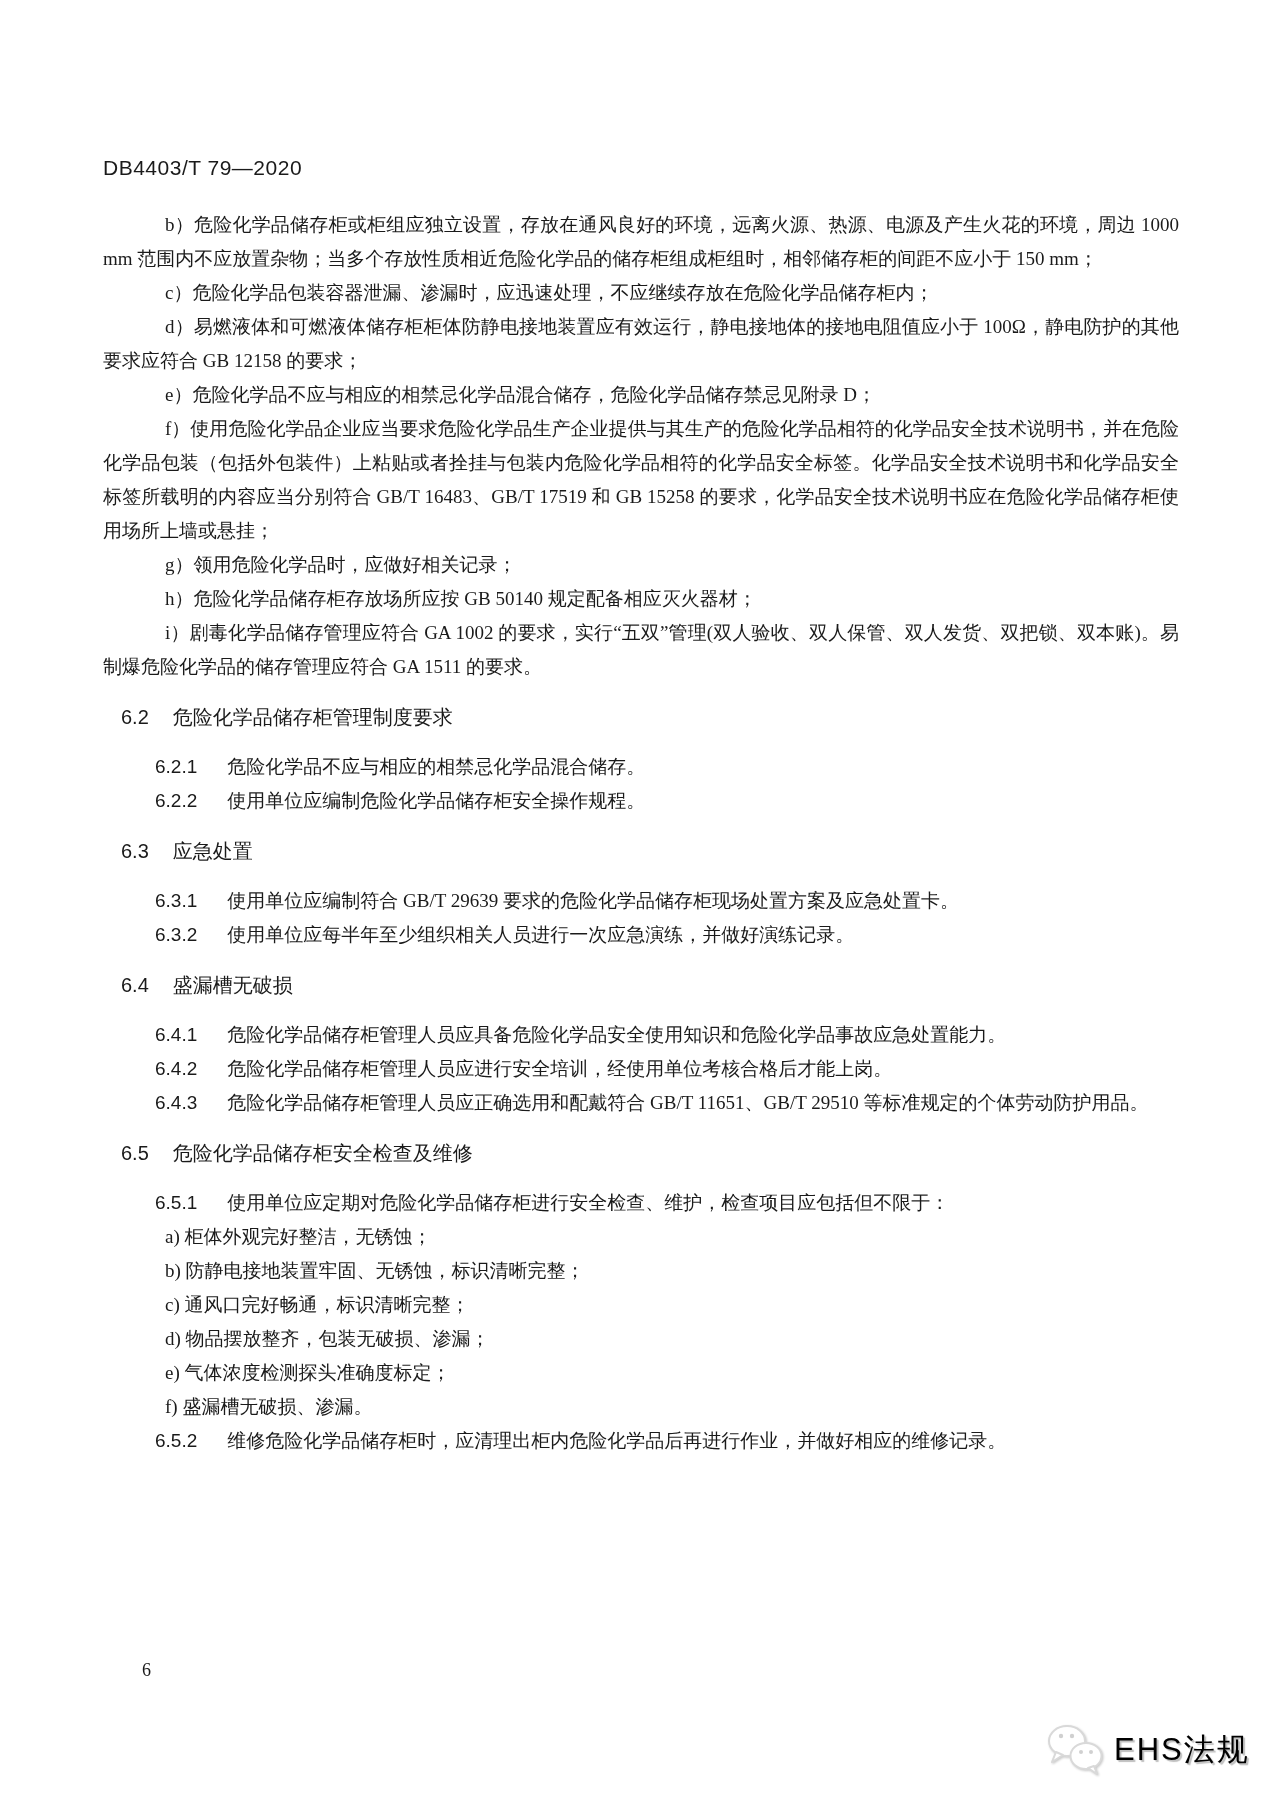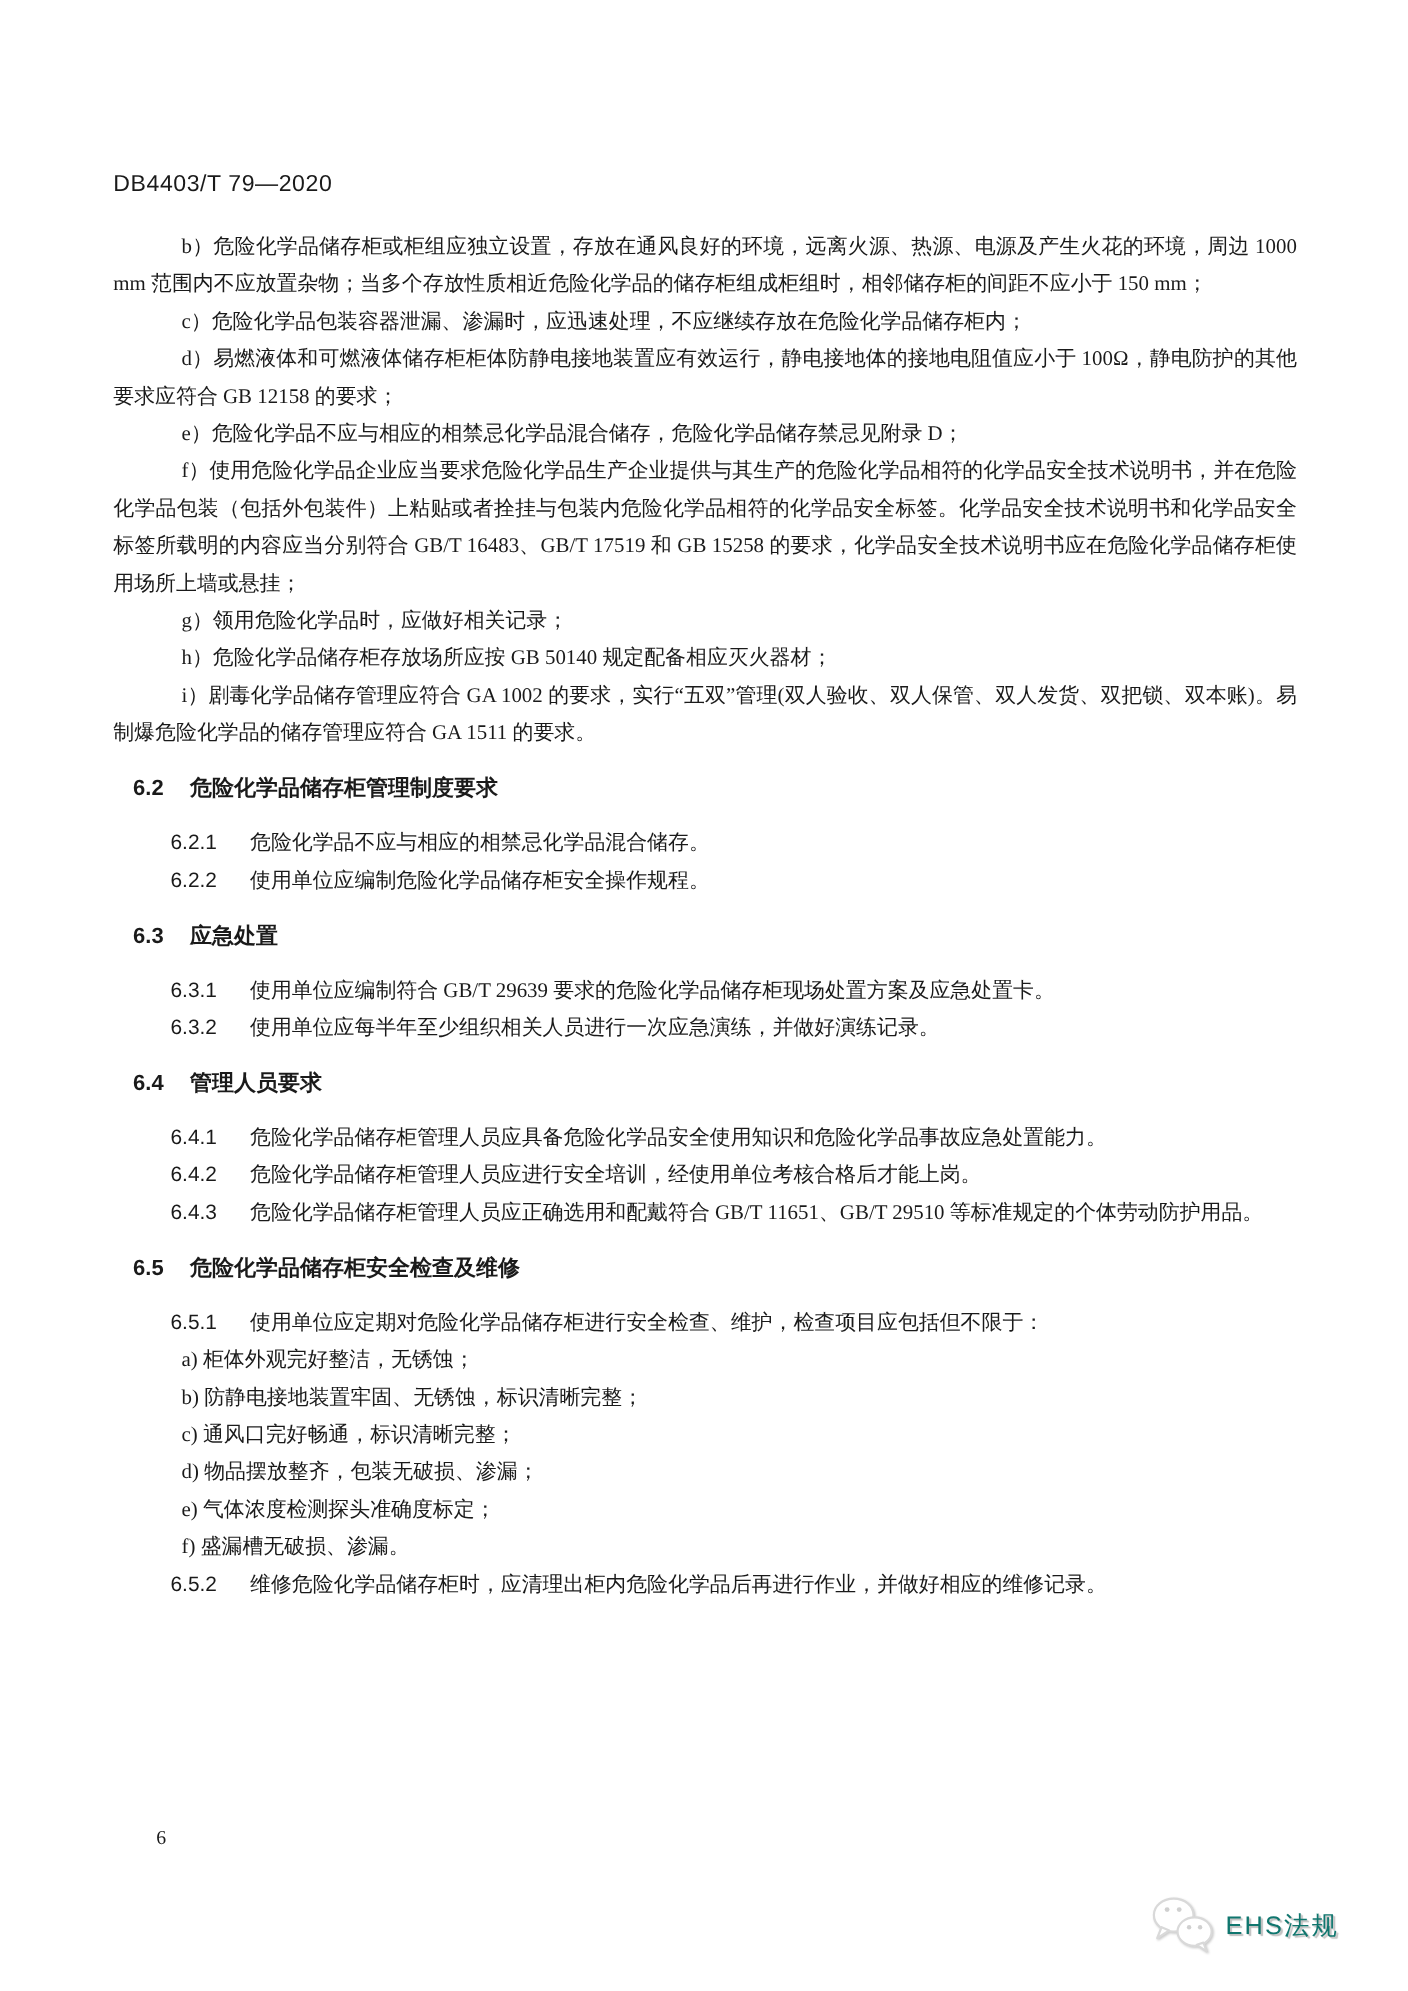--- a/index.html
+++ b/index.html
@@ -42,21 +42,21 @@
   .numbered .num {
     margin-right: 30px;
     font-family: "Liberation Sans", "DejaVu Sans", sans-serif;
     font-stretch: condensed;
     margin-left: 34px;
   }
   .heading {
     margin: 16px 0 !important;
     text-indent: 18px;
     font-family: "Liberation Sans", "DejaVu Sans", sans-serif;
-    font-weight: 700;
+    font-weight: 400;
     font-size: 20px !important;
     line-height: 34px;
   }
   .heading .hnum { margin-right: 24px; }
   .page-number {
     position: absolute;
     left: 142px;
     top: 1658px;
     font-size: 18px;
     line-height: 24px;
@@ -64,23 +64,23 @@
   .watermark {
     position: absolute;
     left: 1046px;
     top: 1724px;
     display: flex;
     align-items: center;
     gap: 8px;
   }
   .wm-text {
     font-family: "Liberation Sans", "DejaVu Sans", sans-serif;
-    font-size: 23px;
+    font-size: 31px;
     letter-spacing: 2px;
-    color: #0f766e;
+    color: #000000;
     text-shadow: 2px 2px 1px #bfbfbf, 1px 1px 0 #d8d8d8;
     white-space: nowrap;
   }
   .wm-icon { filter: drop-shadow(1px 1px 1px #c8c8c8); }
 </style>
 </head>
 <body>
 
 <div class="page">
 
@@ -101,21 +101,21 @@
     <p class="heading"><span class="hnum">6.2</span><span>危险化学品储存柜管理制度要求</span></p>
 
     <p class="numbered"><span class="num">6.2.1</span><span>危险化学品不应与相应的相禁忌化学品混合储存。</span></p>
     <p class="numbered"><span class="num">6.2.2</span><span>使用单位应编制危险化学品储存柜安全操作规程。</span></p>
 
     <p class="heading"><span class="hnum">6.3</span><span>应急处置</span></p>
 
     <p class="numbered"><span class="num">6.3.1</span><span>使用单位应编制符合 GB/T 29639 要求的危险化学品储存柜现场处置方案及应急处置卡。</span></p>
     <p class="numbered"><span class="num">6.3.2</span><span>使用单位应每半年至少组织相关人员进行一次应急演练，并做好演练记录。</span></p>
 
-    <p class="heading"><span class="hnum">6.4</span><span>管理人员要求</span></p>
+    <p class="heading"><span class="hnum">6.4</span><span>盛漏槽无破损</span></p>
 
     <p class="numbered"><span class="num">6.4.1</span><span>危险化学品储存柜管理人员应具备危险化学品安全使用知识和危险化学品事故应急处置能力。</span></p>
     <p class="numbered"><span class="num">6.4.2</span><span>危险化学品储存柜管理人员应进行安全培训，经使用单位考核合格后才能上岗。</span></p>
     <p class="numbered"><span class="num">6.4.3</span><span>危险化学品储存柜管理人员应正确选用和配戴符合 GB/T 11651、GB/T 29510 等标准规定的个体劳动防护用品。</span></p>
 
     <p class="heading"><span class="hnum">6.5</span><span>危险化学品储存柜安全检查及维修</span></p>
 
     <p class="numbered"><span class="num">6.5.1</span><span>使用单位应定期对危险化学品储存柜进行安全检查、维护，检查项目应包括但不限于：</span></p>
 
     <p class="subitem">a) 柜体外观完好整洁，无锈蚀；</p>

